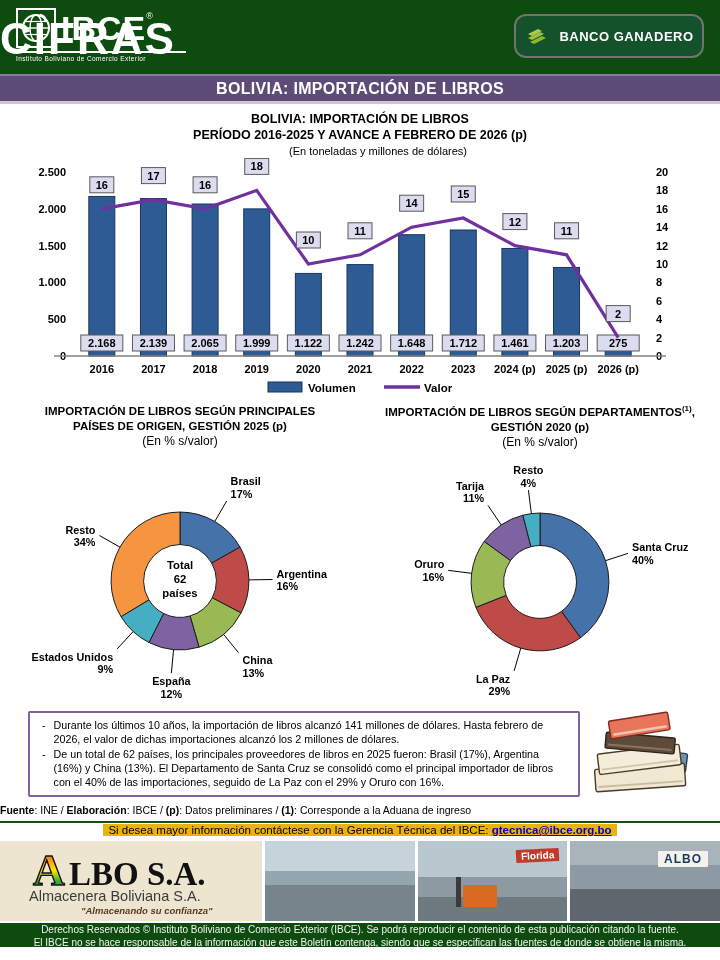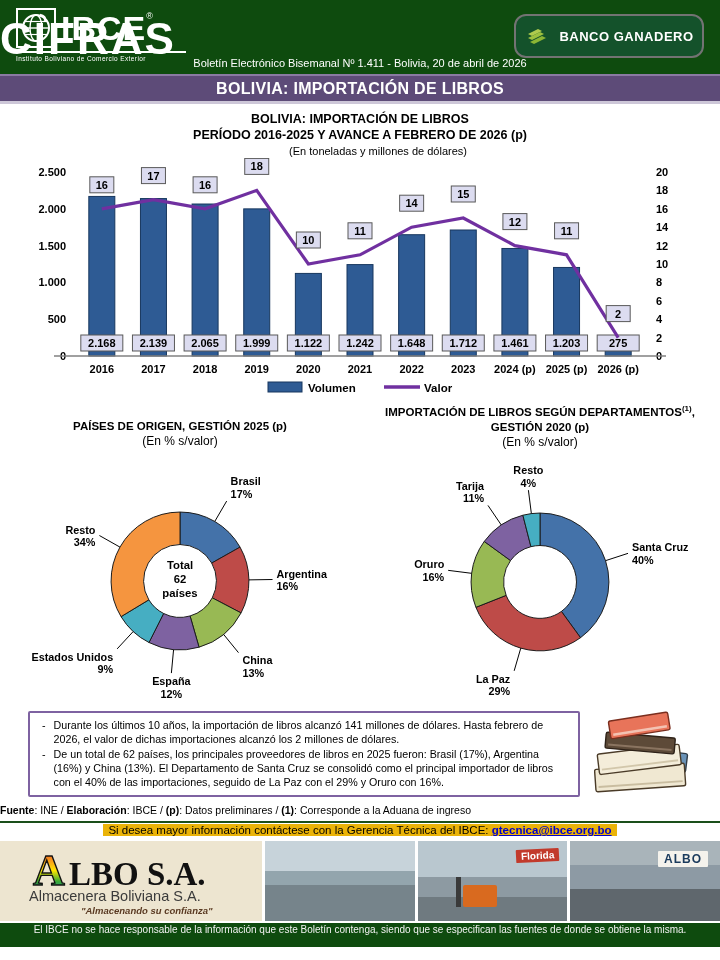--- a/index.html
+++ b/index.html
@@ -90,21 +90,20 @@
 
   <div class="bank-pill">
     <svg width="28" height="20" viewBox="0 0 28 20">
       <polygon points="4,8 14,3 18,5 8,10" fill="#AFCB4E"></polygon>
       <polygon points="4,12 16,6 20,8 8,14" fill="#9DC13F"></polygon>
       <polygon points="6,16 18,10 22,12 10,18" fill="#8CB534"></polygon>
     </svg>
     <span class="bank-name">BANCO GANADERO</span>
   </div>
 
-  <div class="bulletin-line">Boletín Electrónico Bisemanal Nº 1.411 - Bolivia, 20 de abril de 2026</div>
 </div>
 
 <div class="banner">
   <span class="banner-title">BOLIVIA: IMPORTACIÓN DE LIBROS</span>
 </div>
 
 <div class="chart-heading">
   <div class="l1">BOLIVIA: IMPORTACIÓN DE LIBROS</div>
   <div class="l2">PERÍODO 2016-2025 Y AVANCE A FEBRERO DE 2026 (p)</div>
   <div class="unit">(En toneladas y millones de dólares)</div>
@@ -200,21 +199,21 @@
       <rect x="248" y="224" width="34" height="10" fill="#2E5B94" stroke="#17375E"></rect>
       <text x="288" y="234" text-anchor="start" font-size="11.5" font-weight="bold" fill="#000">Volumen</text>
       <line x1="364" y1="229" x2="400" y2="229" stroke="#7030A0" stroke-width="3.5"></line>
       <text x="404" y="234" text-anchor="start" font-size="11.5" font-weight="bold" fill="#000">Valor</text>
     </svg>
 </div>
 
 <div class="donut-row">
   <div class="donut-col">
     <div class="donut-heading">
-      <br>
+      <span>IMPORTACIÓN DE LIBROS SEGÚN PRINCIPALES</span><br>
       <span>PAÍSES DE ORIGEN, GESTIÓN 2025 (p)</span><br>
       <span class="donut-unit">(En % s/valor)</span>
     </div>
     <svg class="donut-svg" width="336" height="254" viewBox="0 0 340 258">
         <path d="M170 62 A70 70 0 0 1 230.98140356699653 97.63041433186746 L202.23302759969818 113.83321900398708 A37 37 0 0 0 170 95 Z" fill="#4472A9" stroke="#1a1a1a" stroke-width="1"></path>
         <line x1="205.3138004414048" y1="71.56048065723355" x2="217.42138916417213" y2="50.83835973971364" stroke="#000" stroke-width="1"></line>
         <text x="221.42138916417213" y="34.83835973971364" text-anchor="start" font-size="11" font-weight="bold" fill="#000">Brasil</text>
         <text x="221.42138916417213" y="47.83835973971364" text-anchor="start" font-size="11" font-weight="bold" fill="#000">17%</text>
         <path d="M230.98140356699653 97.63041433186746 A70 70 0 0 1 232.02079516278204 164.45644723897288 L202.78242030032766 149.1555506834571 A37 37 0 0 0 202.23302759969818 113.83321900398708 Z" fill="#BE4B48" stroke="#1a1a1a" stroke-width="1"></path>
         <line x1="239.99153442821046" y1="130.91137316557544" x2="263.98863194645406" y2="130.538129679487" stroke="#000" stroke-width="1"></line>
@@ -339,14 +338,15 @@
       <span class="tag tag-florida">Florida</span>
       <span class="forklift"></span>
     </div>
     <div class="photo photo-3">
       <span class="tag tag-albo">ALBO</span>
     </div>
   </div>
 </div>
 
 <div class="footer">
+  <div>Derechos Reservados © Instituto Boliviano de Comercio Exterior (IBCE). Se podrá reproducir el contenido de esta publicación citando la fuente.</div>
   <div>El IBCE no se hace responsable de la información que este Boletín contenga, siendo que se especifican las fuentes de donde se obtiene la misma.</div>
 </div>
 
 </body></html>

